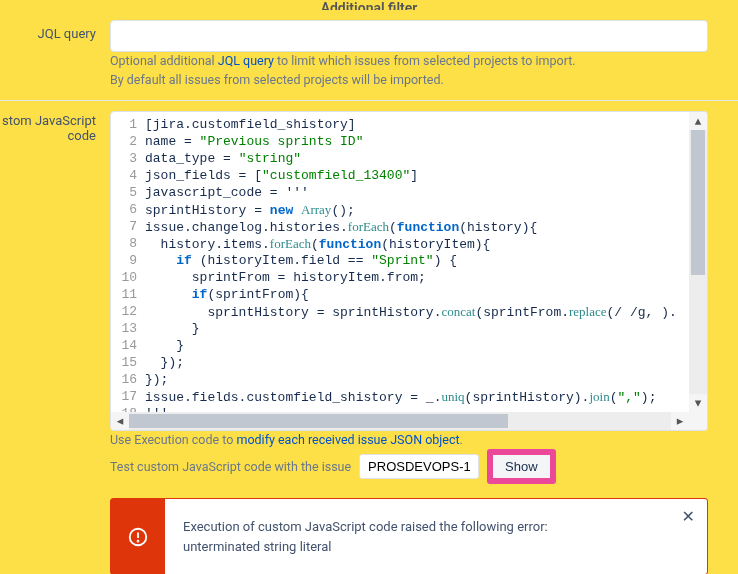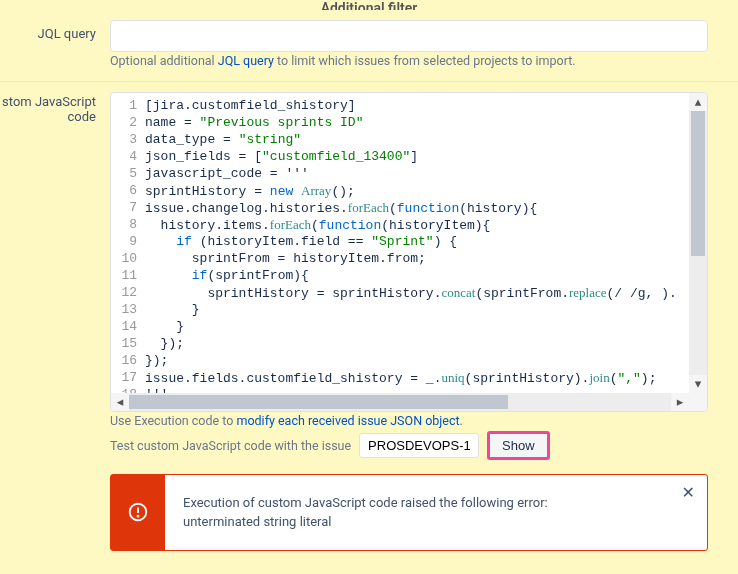--- a/index.html
+++ b/index.html
@@ -6,21 +6,21 @@
   body {
     font-family: -apple-system, BlinkMacSystemFont, "Segoe UI", Roboto, Helvetica, Arial, sans-serif;
     font-size: 13px;
     color: #172B4D;
     background: #F4F5F7;
     width: 738px;
     height: 574px;
     overflow: hidden;
   }
   .page {
-    background: #fef9c3;
+    background: #fde047;
     height: 100%;
     position: relative;
   }
   .section-title {
     text-align: center;
     color: #555;
     font-weight: 600;
     font-size: 14px;
     padding-top: 0px;
     height: 10px;
@@ -93,21 +93,21 @@
     user-select: none;
     flex-shrink: 0;
   }
   .gutter div { height: 17px; }
   .code {
     padding: 4px 6px 4px 0;
     white-space: pre;
   }
   .code div { height: 17px; } 
   .tok-str2 { color: #008000; } 
-  .tok-kw { color: #0066cc; font-weight: 400; }
+  .tok-kw { color: #0066cc; font-weight: 700; }
   .tok-fn { color: #2e8b8b; font-family: Liberation Serif, serif; }
   
   .v-scroll {
     position: absolute;
     right: 0; top: 0;
     width: 18px; height: calc(100% - 18px);
     display: flex;
     flex-direction: column;
     background: #f5f5f5;
   }
@@ -132,21 +132,21 @@
   }
   .issue-input {
     border:1px solid #DFE1E6;
     border-radius:3px;
     padding:4px 8px;
     width:120px;
     font-size:13px;
     background:#fff;
   }
   .show-btn {
-    border:3px solid #ec4899;
+    border:6px solid #ec4899;
     background:#F4F5F7;
     padding:4px 12px;
     border-radius:3px;
     cursor:pointer;
     font-size:13px;
     color:#172B4D;
   }
   
   .flag {
     display:flex;
@@ -166,20 +166,21 @@
 
 <div class="page">
   <div class="section-title">Additional filter</div>
 
   <div class="row">
     <div class="label-col">JQL query</div>
     <div class="field-col">
       <input class="jql-input" type="text" value="" style="">
       <div class="helper">
         <span>Optional additional </span><a href="#">JQL query</a><span> to limit which issues from selected projects to import.</span><br>
+        <span>By default all issues from selected projects will be imported.</span>
       </div>
     </div>
   </div>
 
   <hr class="sep">
 
   <div class="row">
     <div class="label-col" style="padding-top:2px;white-space:normal;">stom JavaScript code</div>
     <div class="field-col">
       <div class="editor-wrap">

